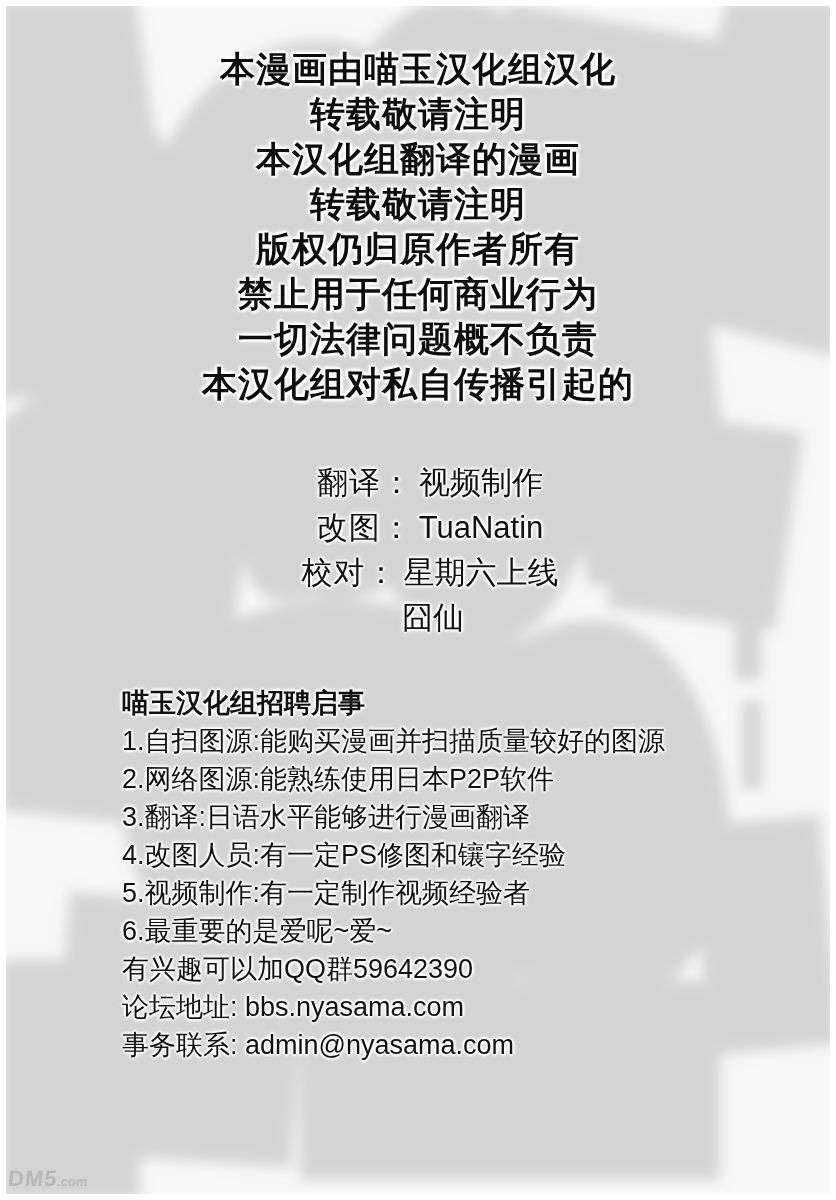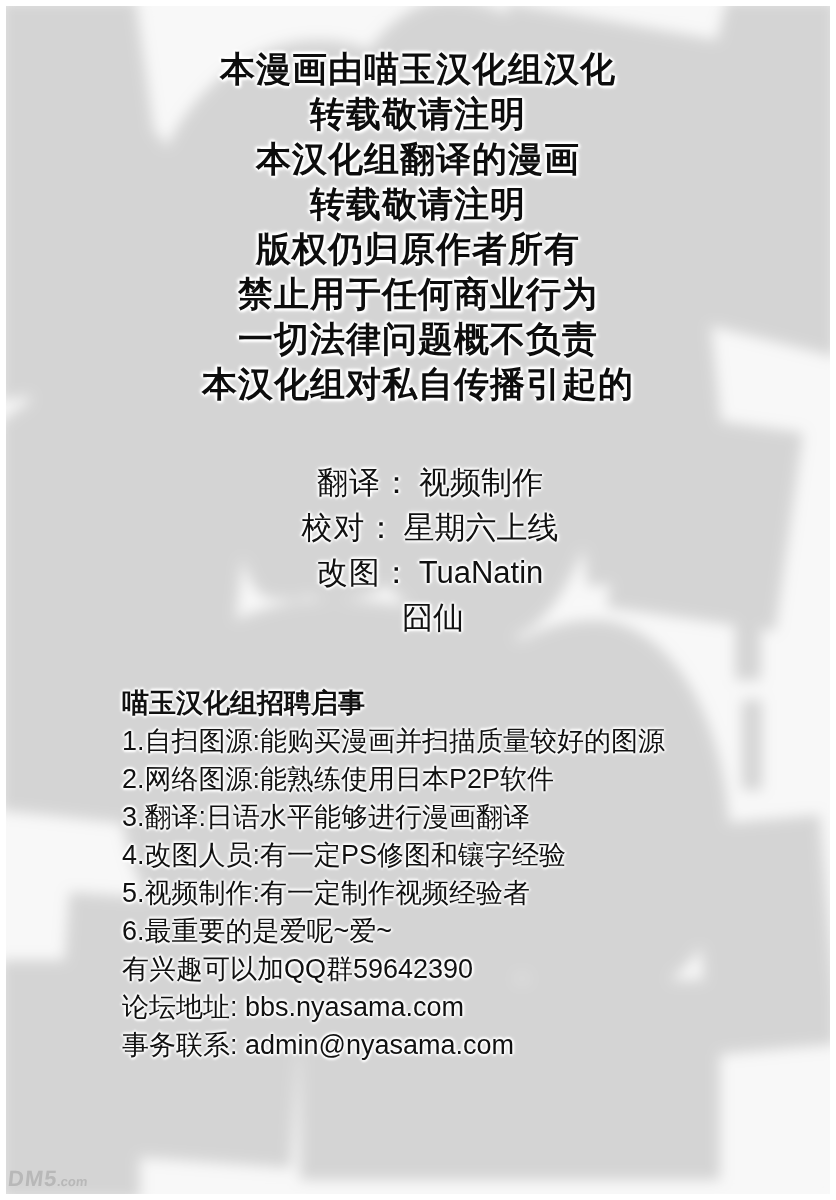--- a/index.html
+++ b/index.html
@@ -192,24 +192,24 @@
       <div class="line">禁止用于任何商业行为</div>
       <div class="line">一切法律问题概不负责</div>
       <div class="line">本汉化组对私自传播引起的</div>
     </div>
 
     <div class="credits">
       <div class="crow">
         <span class="lbl">翻译：</span><span class="val">视频制作</span>
       </div>
       <div class="crow">
+        <span class="lbl">改图：</span><span class="val">TuaNatin</span>
+      </div>
+      <div class="crow">
         <span class="lbl">校对：</span><span class="val">星期六上线</span>
-      </div>
-      <div class="crow">
-        <span class="lbl">改图：</span><span class="val">TuaNatin</span>
       </div>
       <div class="crow">
         <span class="lbl"></span><span class="val">囧仙</span>
       </div>
     </div>
 
     <div class="recruit">
       <div class="rrow head">喵玉汉化组招聘启事</div>
       <div class="rrow">1.自扫图源:能购买漫画并扫描质量较好的图源</div>
       <div class="rrow">2.网络图源:能熟练使用日本P2P软件</div>

